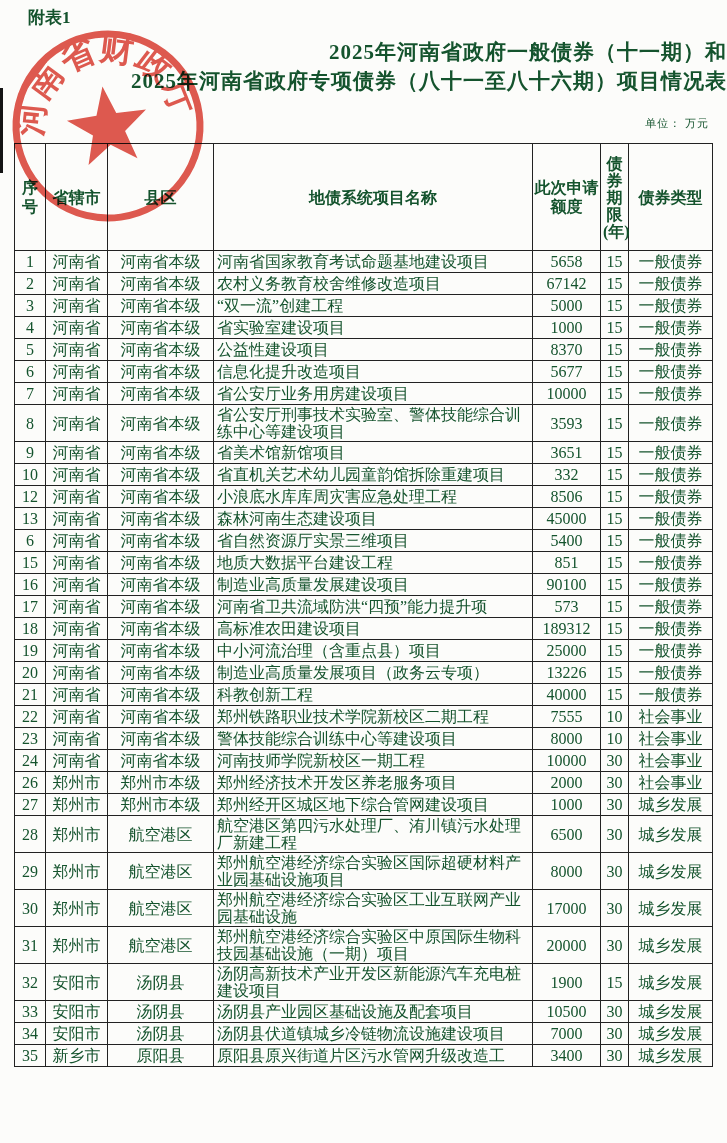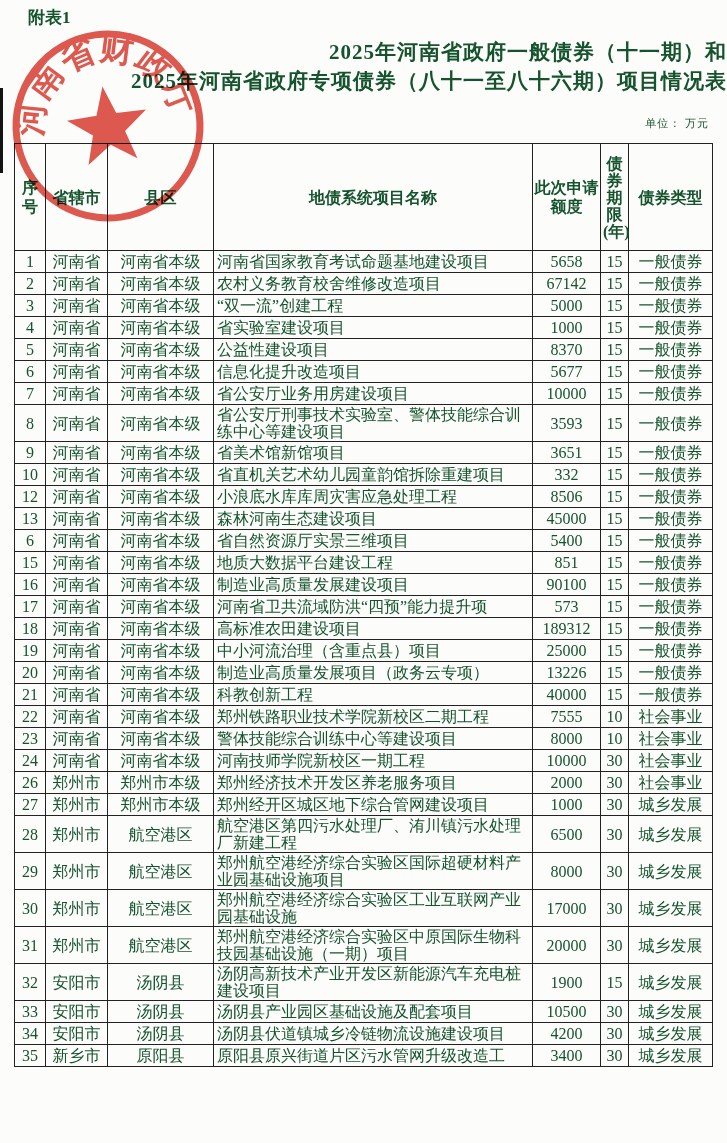--- a/index.html
+++ b/index.html
@@ -379,21 +379,21 @@
     <td class="c-proj">汤阴县产业园区基础设施及配套项目</td>
     <td class="c-amt">10500</td>
     <td class="c-term">30</td>
     <td class="c-type">城乡发展</td>
   </tr>
         <tr>
     <td class="c-idx">34</td>
     <td class="c-city">安阳市</td>
     <td class="c-county">汤阴县</td>
     <td class="c-proj">汤阴县伏道镇城乡冷链物流设施建设项目</td>
-    <td class="c-amt">4200</td>
+    <td class="c-amt">7000</td>
     <td class="c-term">30</td>
     <td class="c-type">城乡发展</td>
   </tr>
         <tr>
     <td class="c-idx">35</td>
     <td class="c-city">新乡市</td>
     <td class="c-county">原阳县</td>
     <td class="c-proj">原阳县原兴街道片区污水管网升级改造工</td>
     <td class="c-amt">3400</td>
     <td class="c-term">30</td>

